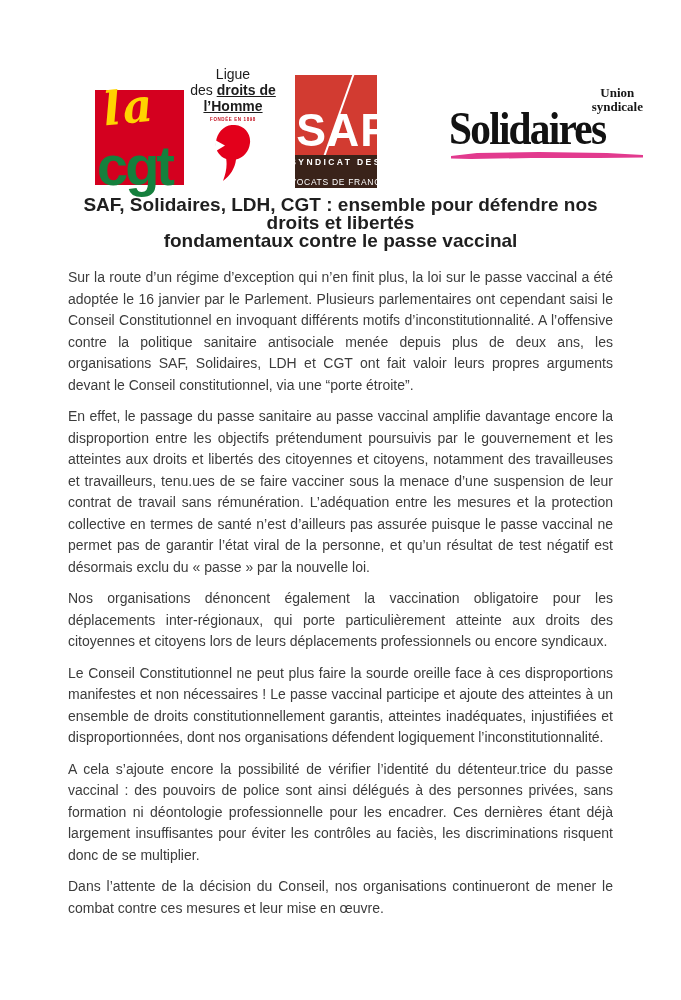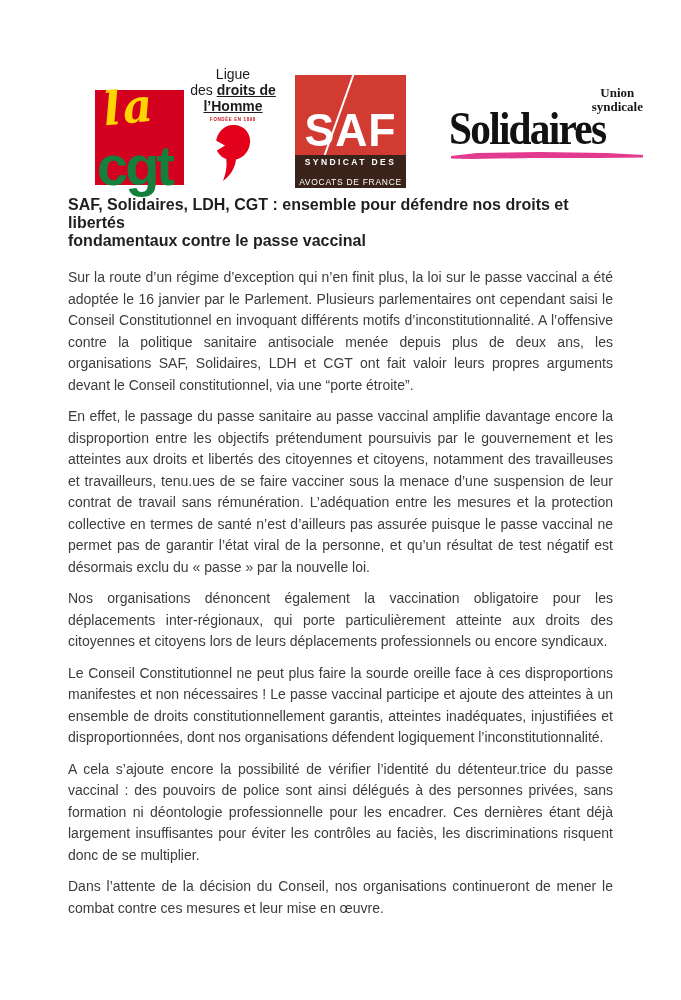--- a/index.html
+++ b/index.html
@@ -17,36 +17,36 @@
   .cgt-word { position: absolute; bottom: -9px; left: 2px; font-weight: bold; font-size: 56px; letter-spacing: -3px; line-height: 1; white-space: nowrap; }
 
   
   .ldh-logo { position: absolute; left: 183px; top: 66px; width: 100px; text-align: center; color: #1c1c1c; }
   .ldh-line { font-size: 14px; line-height: 16px; }
   .ldh-bold { font-weight: bold; text-decoration: underline; }
   .ldh-tagline { font-size: 4.5px; letter-spacing: 0.6px; margin-top: 3px; font-weight: bold; }
   .ldh-mark { margin-top: 3px; }
 
   
-  .saf-logo { position: absolute; left: 295px; top: 75px; width: 111px; }
+  .saf-logo { position: absolute; left: 295px; top: 75px; width: 82px; }
   .saf-top { position: relative; height: 80px; overflow: hidden; }
   .saf-acronym { position: absolute; bottom: 2px; left: 0; width: 100%; text-align: center; font-weight: bold; font-size: 46px; line-height: 46px; letter-spacing: 1px; transform: scaleX(0.97); }
   .saf-slash { position: absolute; inset: 0; }
   .saf-bar { height: 33px; display: flex; flex-direction: column; justify-content: center; align-items: center; gap: 10px; }
   .saf-bar-l1 { font-size: 8.5px; font-weight: bold; letter-spacing: 2.4px; white-space: nowrap; }
   .saf-bar-l2 { font-size: 8.5px; font-weight: normal; letter-spacing: 0.7px; white-space: nowrap; }
 
   
   .solidaires-logo { position: absolute; left: 405px; top: 86px; width: 196px; margin-left: 44px; }
   .union-block { position: absolute; right: 2px; top: 0; text-align: center; font-family: "Liberation Serif", serif; font-weight: bold; font-size: 13px; line-height: 13.5px; color: #161616; }
   .solidaires-name { margin-top: 21px; font-family: "Liberation Serif", serif; font-weight: bold; font-size: 47px; line-height: 42px; letter-spacing: -2px; transform: scaleX(0.88); transform-origin: left center; white-space: nowrap; }
   .solidaires-underline { display: block; margin-top: 1px; }
 
   
-  .doc-title { position: absolute; top: 196px; left: 68px; width: 545px; font-weight: bold; font-size: 16px; line-height: 18px; color: #1f1f1f; }
+  .doc-title { position: absolute; top: 196px; left: 68px; width: 545px; text-align: center; font-weight: bold; font-size: 19px; line-height: 18px; color: #1f1f1f; }
   .doc-body { position: absolute; top: 267px; left: 68px; width: 545px; font-size: 14px; line-height: 21.5px; color: #3c3c3c; text-align: justify; }
   .doc-body p { margin-bottom: 10px; }
 </style>
 </head>
 <body>
 
 <div class="page">
 
   <div class="logo-strip">
 

